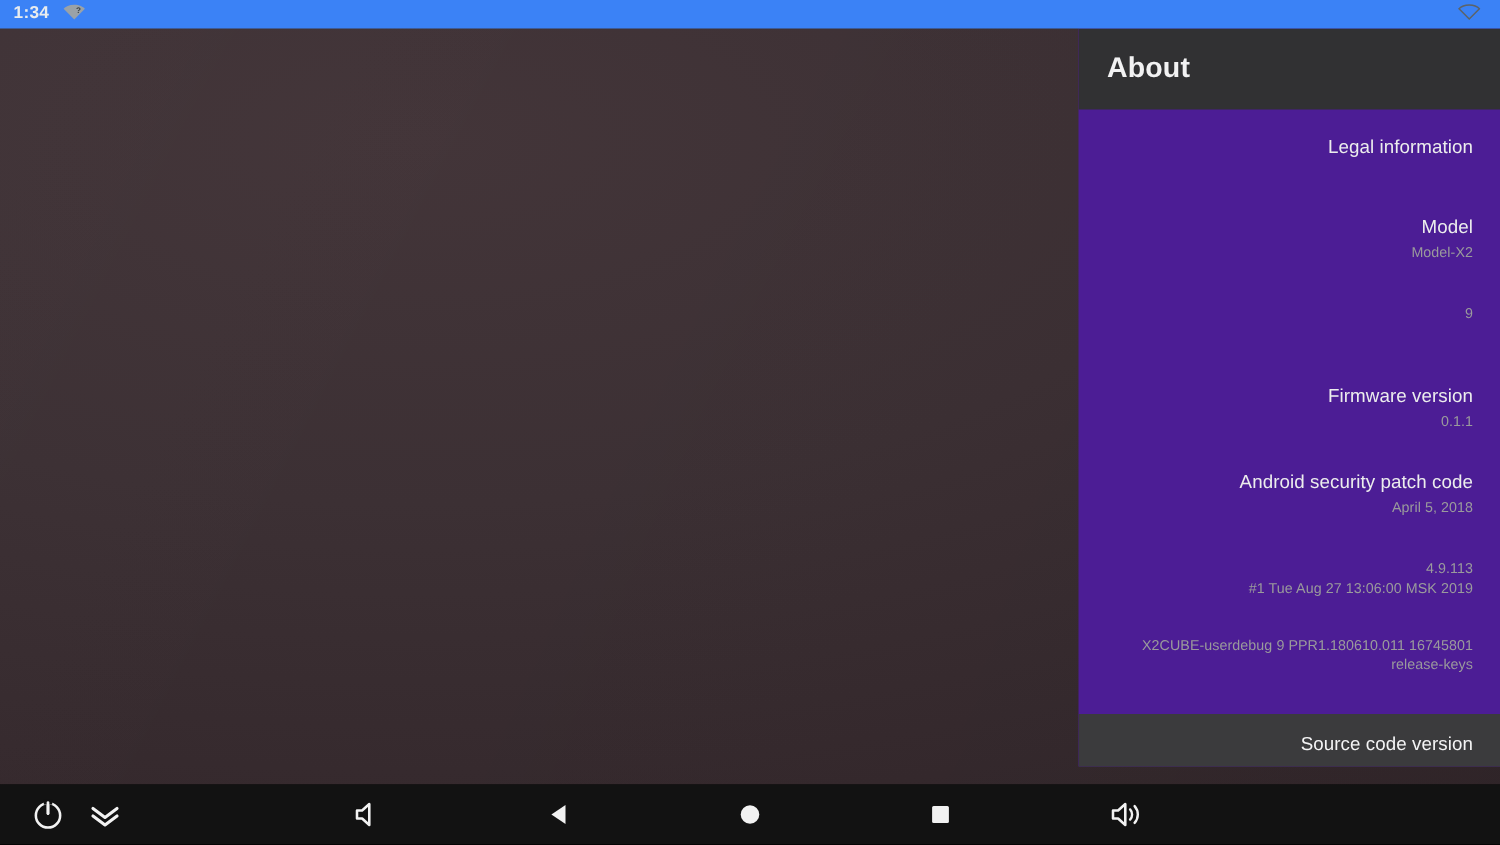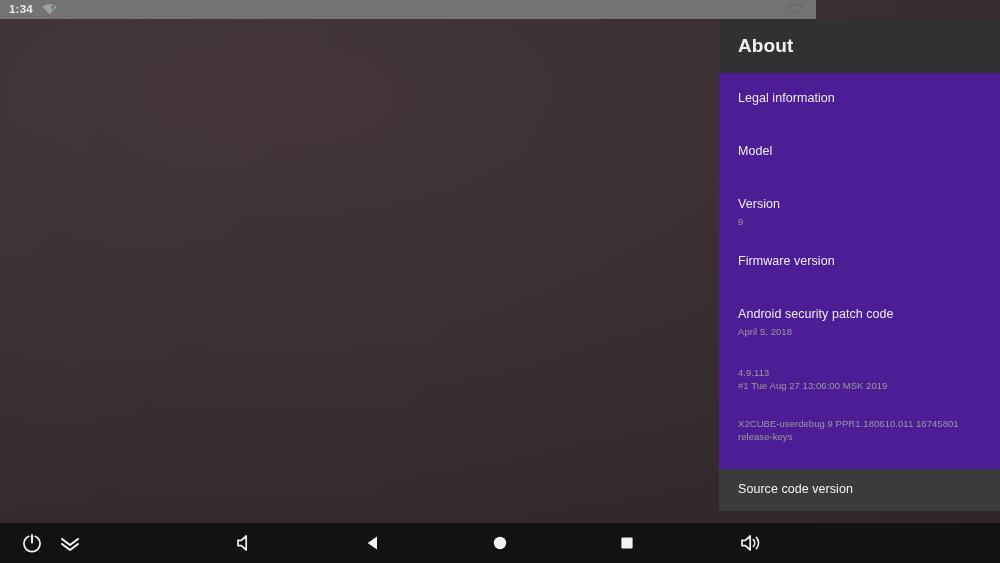--- a/index.html
+++ b/index.html
@@ -35,23 +35,23 @@
     position: absolute;
     left: 0; top: 0; right: 0; bottom: 0;
     background:
       linear-gradient(118deg, rgba(255,255,255,0.012) 0%, rgba(0,0,0,0.0) 35%, rgba(0,0,0,0.05) 100%);
   }
 
   
   #status-bar {
     position: absolute;
     left: 0; top: 0;
-    width: 816px;
+    width: 1000px;
     height: 19px;
-    background: #737373;
+    background: #3b82f6;
     display: flex;
     align-items: center;
     z-index: 6;
   }
   #status-clock {
     color: #e9ecee;
     font-size: 11.5px;
     font-weight: bold;
     margin-left: 9px;
     letter-spacing: 0.2px;
@@ -94,20 +94,21 @@
     font-weight: bold;
     letter-spacing: 0.1px;
   }
   #panel-list {
     padding-top: 17px;
   }
   .list-item {
     padding: 0 18px 0 19px;
     box-sizing: border-box;
     min-height: 28px;
+    text-align: right;
   }
   .item-gap { height: 25px; }
   .item-gap-sm { height: 20px; }
   .item-title {
     color: #eceded;
     font-size: 12.5px;
     line-height: 16px;
     font-weight: normal;
     letter-spacing: 0.05px;
   }
@@ -181,31 +182,32 @@
 
     <div id="panel-list">
 
       <div class="list-item">
         <div class="item-title">Legal information</div>
       </div>
       <div class="item-gap"></div>
 
       <div class="list-item">
         <div class="item-title">Model</div>
-      </div>
-      <div class="item-gap"></div>
-
-      <div class="list-item">
-        <div class="item-title">Version</div>
+        <div class="item-sub">Model-X2</div>
+      </div>
+      <div class="item-gap"></div>
+
+      <div class="list-item">
         <div class="item-sub">9</div>
       </div>
       <div class="item-gap"></div>
 
       <div class="list-item">
         <div class="item-title">Firmware version</div>
+        <div class="item-sub">0.1.1</div>
       </div>
       <div class="item-gap"></div>
 
       <div class="list-item">
         <div class="item-title">Android security patch code</div>
         <div class="item-sub">April 5, 2018</div>
       </div>
       <div class="item-gap"></div>
 
       <div class="list-item">

